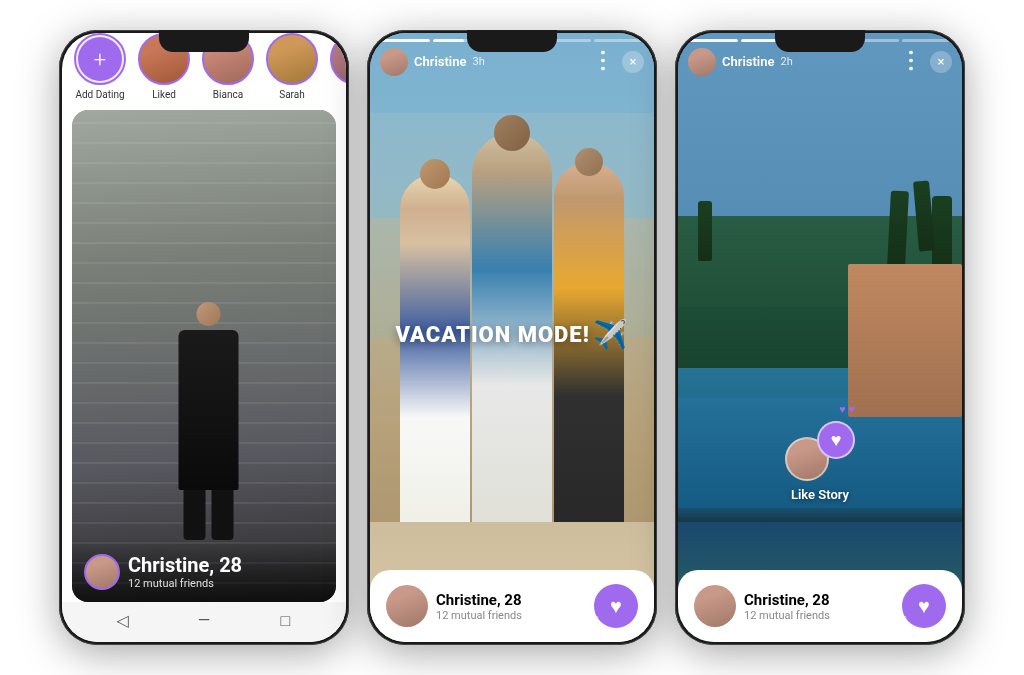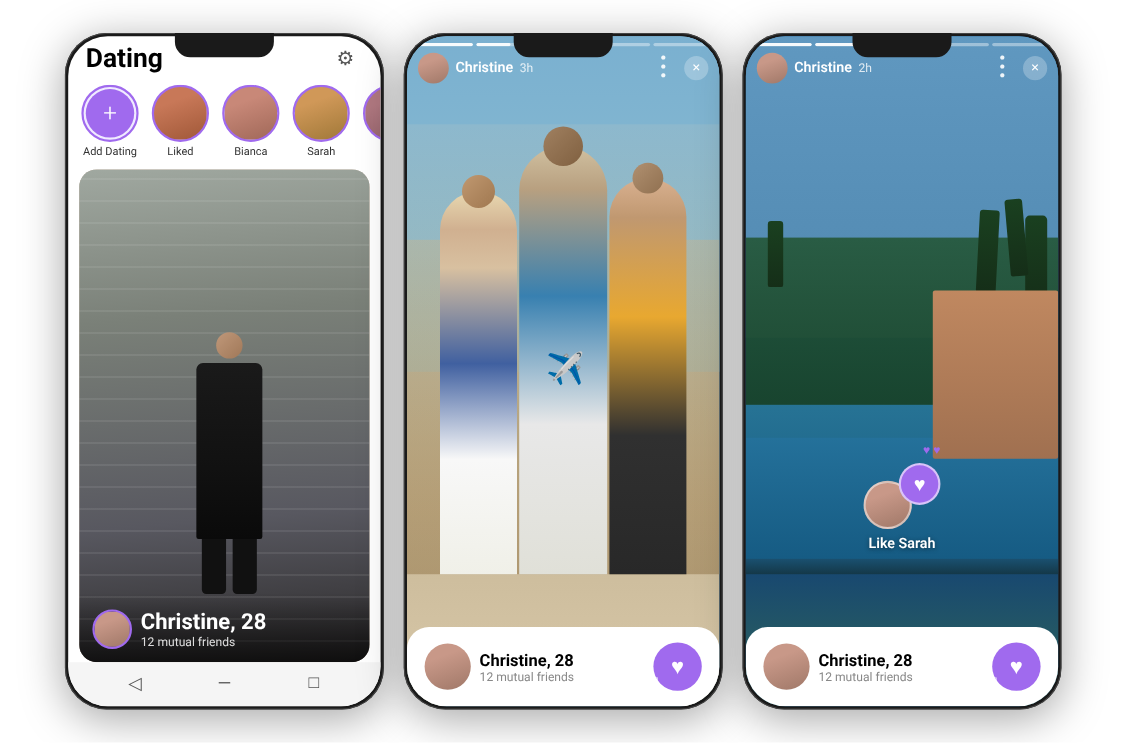--- a/index.html
+++ b/index.html
@@ -546,24 +546,20 @@
 </head>
 <body>
 
 <div class="phone">
   <div class="notch"></div>
   <div class="phone-inner">
 
 
     <div class="phone1-content">
 
-      <div class="dating-header">
-        <span class="dating-title">Dating</span>
-        <div class="gear-btn">⚙</div>
-      </div>
 
 
       <div class="stories-row">
 
         <div class="story-item">
           <div class="story-avatar add-story">
             <div class="plus-circle">+</div>
           </div>
           <span class="story-name">Add Dating</span>
         </div>
@@ -679,20 +675,21 @@
             <span class="three-dots">•••</span>
             <div class="story-close">
               <span>×</span>
             </div>
           </div>
         </div>
       </div>
 
       <div class="story-text-overlay">
         <div style="display:flex;align-items:center;justify-content:center;">
+          <span class="story-vacation-text">VACATION MODE!</span>
           <span class="story-plane">✈️</span>
         </div>
       </div>
 
       <div class="story-bottom-info">
         <div class="story-bottom-user">
           <div class="story-bottom-avatar avatar-christine"></div>
           <div>
             <div class="story-bottom-name">Christine, 28</div>
             <div class="story-bottom-mutual">12 mutual friends</div>
@@ -773,21 +770,21 @@
         <div class="like-sent-avatars">
 
           <div style="position:absolute;top:-18px;right:0;font-size:11px;color:#a06aee;">♥ ♥</div>
 
           <div class="like-sent-user-avatar avatar-christine"></div>
 
           <div class="like-sent-heart">
             <span>♥</span>
           </div>
         </div>
-        <span class="like-sent-label">Like Sarah</span>
+        <span class="like-sent-label">Like Story</span>
       </div>
 
       <div class="story-bottom-info">
         <div class="story-bottom-user">
           <div class="story-bottom-avatar avatar-christine"></div>
           <div>
             <div class="story-bottom-name">Christine, 28</div>
             <div class="story-bottom-mutual">12 mutual friends</div>
           </div>
         </div>

